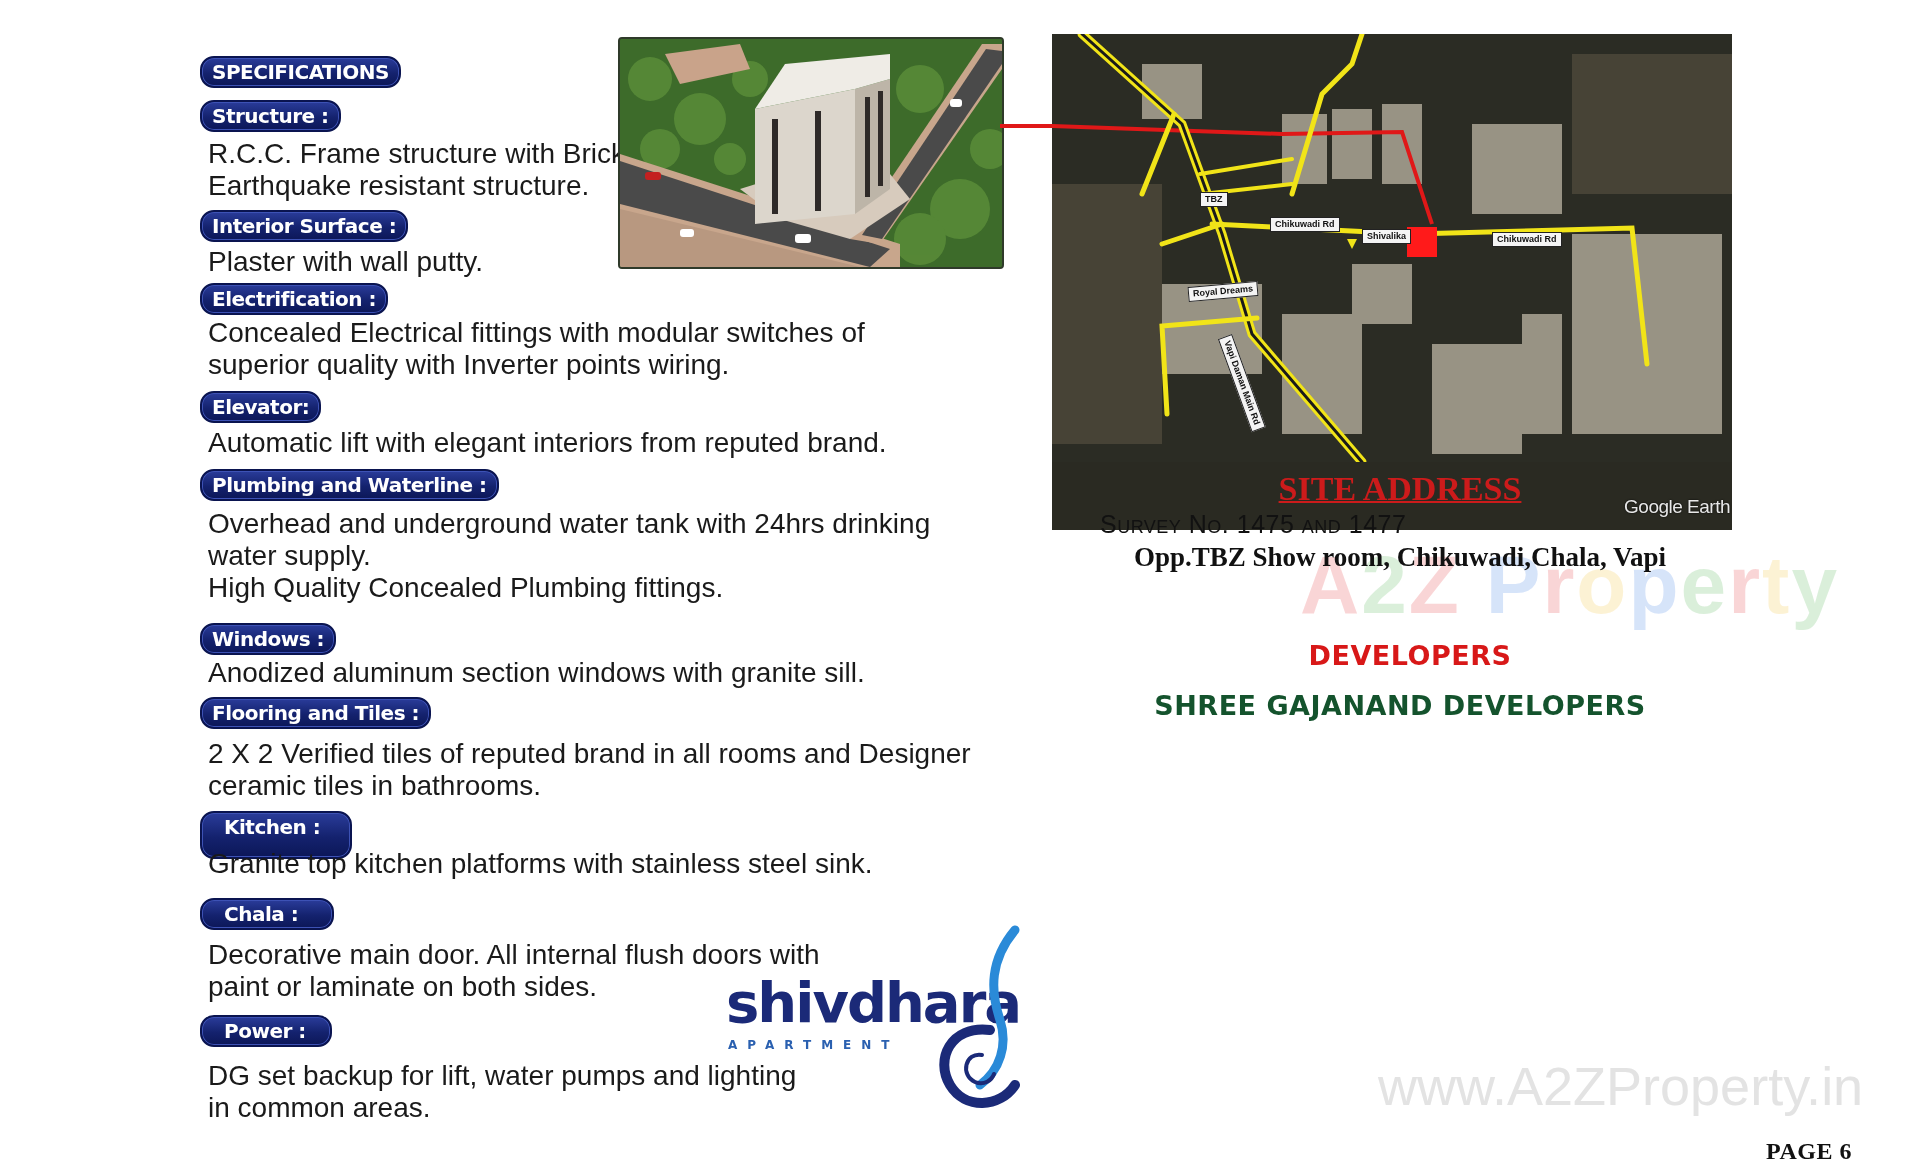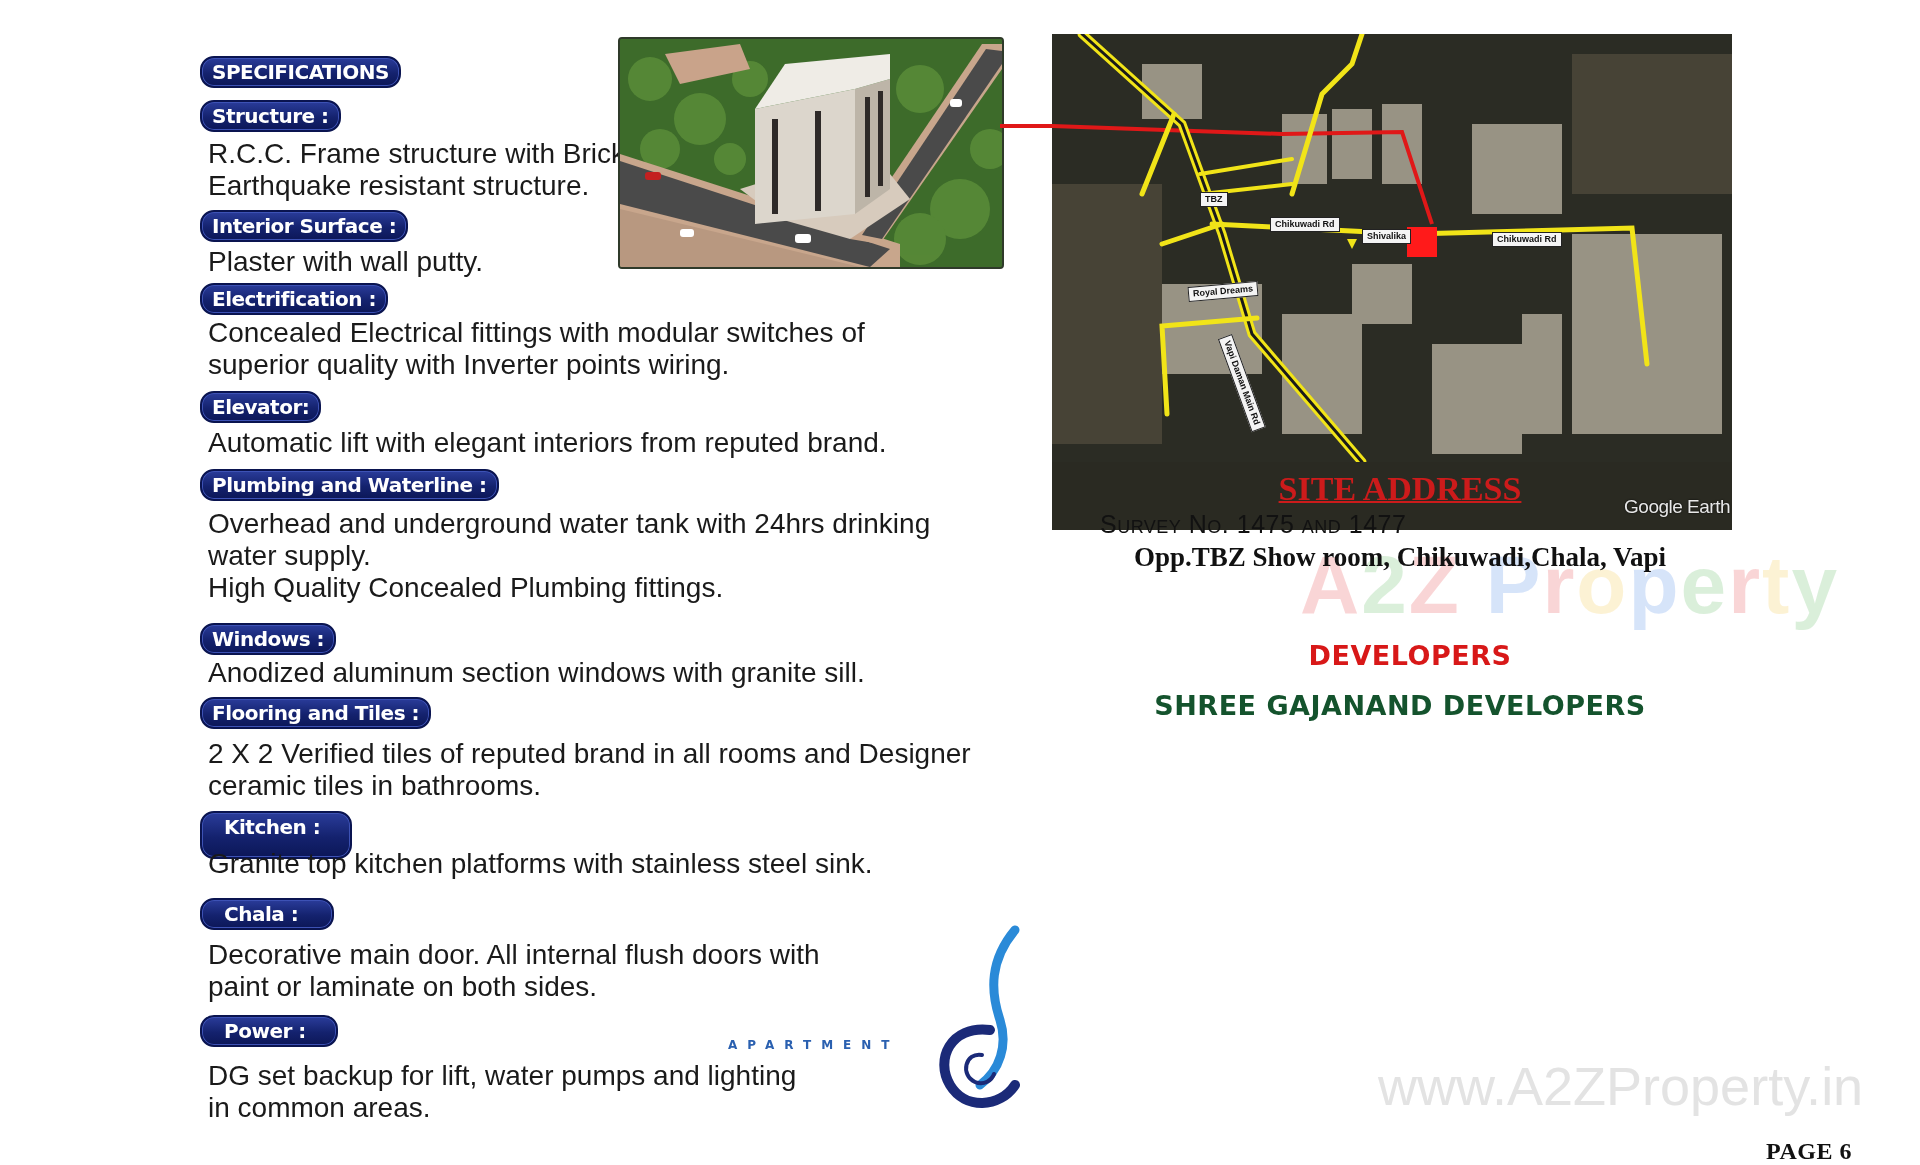--- a/index.html
+++ b/index.html
@@ -139,21 +139,21 @@
 <div class="spec-text" style="top:738px;">2 X 2 Verified tiles of reputed brand in all rooms and Designer
 ceramic tiles in bathrooms.</div>
 
 <div class="badge wide-pad" style="top:811px;">Kitchen :</div>
 <div class="spec-text" style="top:848px;">Granite top kitchen platforms with stainless steel sink.</div>
 
 <div class="badge wide-pad" style="top:898px; padding:0 34px 0 22px;">Chala :</div>
 <div class="spec-text" style="top:939px;">Decorative main door. All internal flush doors with
 paint or laminate on both sides.</div>
 
-<div class="badge wide-pad" style="top:1015px; padding:0 30px 0 22px;">Power :</div>
+<div class="badge wide-pad" style="top:1015px; padding:0 24px 0 22px;">Power :</div>
 <div class="spec-text" style="top:1060px;">DG set backup for lift, water pumps and lighting
 in common areas.</div>
 
 <div class="abs building">
   <svg width="382" height="228" viewBox="0 0 382 228">
     <rect width="382" height="228" fill="#3d6b2a"></rect>
     <g fill="#5c8f3a" opacity="0.8">
       <circle cx="30" cy="40" r="22"></circle>
         <circle cx="80" cy="80" r="26"></circle>
         <circle cx="40" cy="110" r="20"></circle>
@@ -249,20 +249,21 @@
 </div>
 
 <div class="abs site-title">SITE ADDRESS</div>
 <div class="abs survey">Survey No. 1475 and 1477</div>
 <div class="abs address">Opp.TBZ Show room, Chikuwadi,Chala, Vapi</div>
 
 <div class="abs developers-title">DEVELOPERS</div>
 <div class="abs developer-name">SHREE GAJANAND DEVELOPERS</div>
 
 <div class="abs logo">
+  <span class="logo-word">shivdhara</span>
   <span class="logo-sub">APARTMENT</span>
   <svg class="abs" style="left:200px; top:0;" width="120" height="200">
     <path d="M95,10 C70,40 70,70 80,100 C88,125 80,150 60,165" fill="none" stroke="#2a8ad8" stroke-width="9" stroke-linecap="round"></path>
     <path d="M70,110 C30,105 15,140 30,165 C45,190 80,188 95,165" fill="none" stroke="#1b2a78" stroke-width="10" stroke-linecap="round"></path>
     <path d="M62,135 C45,132 40,155 55,162 C64,166 72,160 74,154" fill="none" stroke="#1b2a78" stroke-width="4" stroke-linecap="round"></path>
   </svg>
 </div>
 
 <div class="abs site-url">www.A2ZProperty.in</div>
 <div class="abs page-num">PAGE 6</div>

